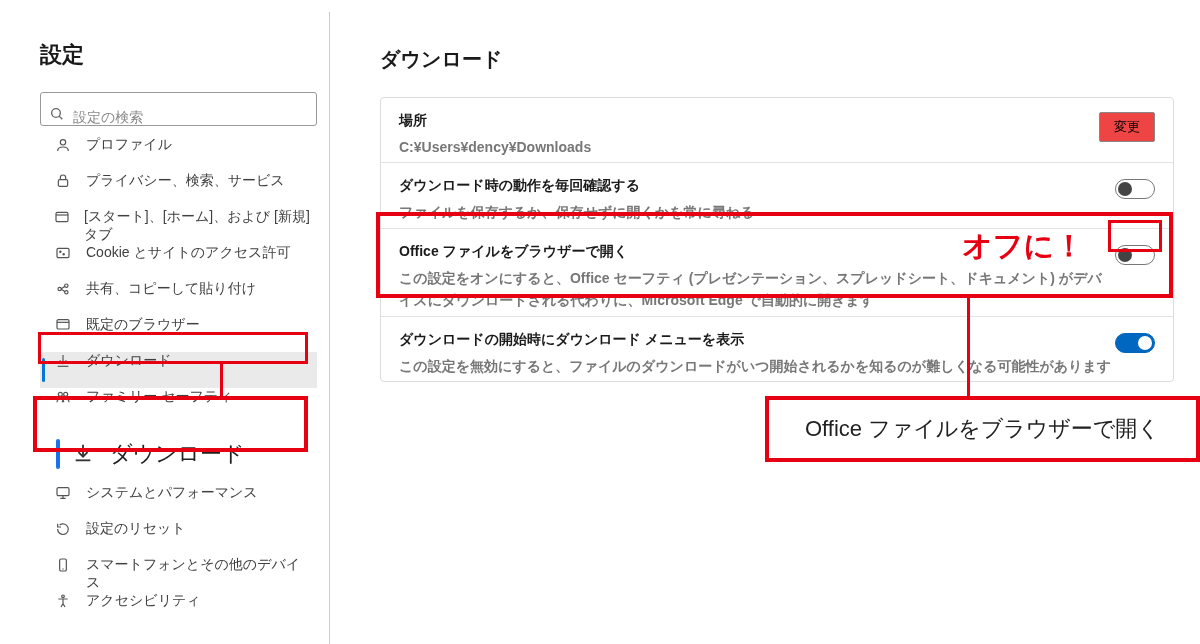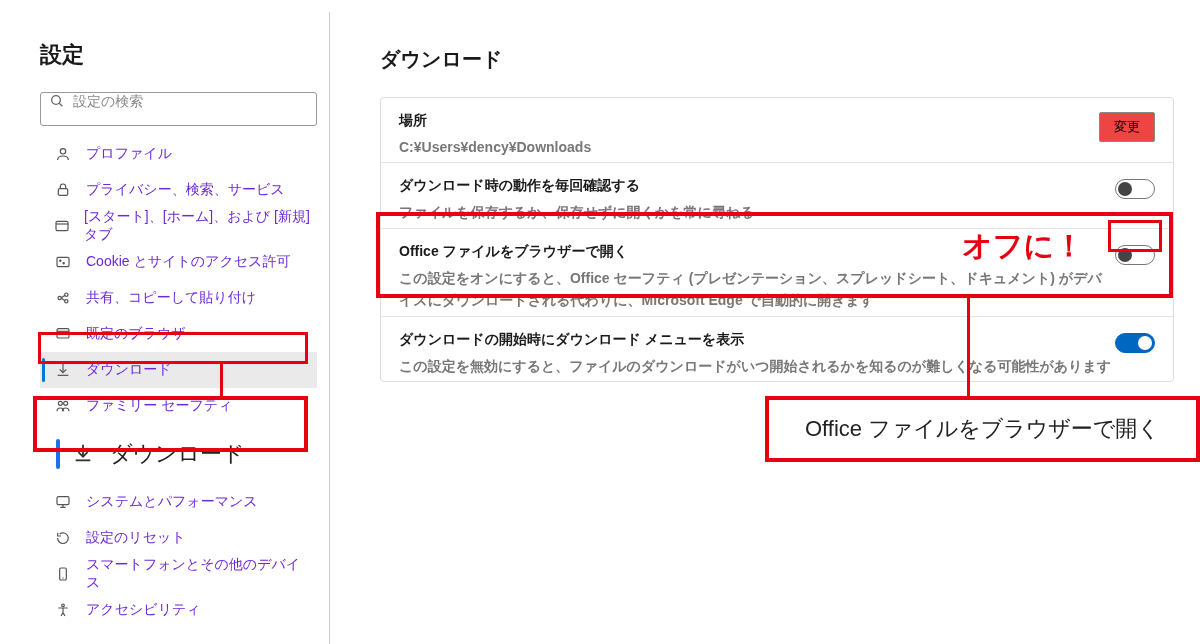--- a/index.html
+++ b/index.html
@@ -20,45 +20,45 @@
     border-right: 1px solid #ccc;
     height: 100%;
   }
   .sidebar-title {
     font-size: 22px;
     font-weight: 600;
     margin-bottom: 22px;
   }
   .search-wrap {
     display: flex;
-    align-items: flex-start;
+    align-items: flex-end;
     border: 1px solid #999;
     border-radius: 3px;
     height: 34px;
     padding: 0 8px;
     margin-bottom: 10px;
     background: #fff;
   }
   .search-wrap svg { flex: 0 0 auto; }
   .search-input {
     border: none;
     outline: none;
     font-size: 14px;
     margin-left: 8px;
     flex: 1;
     color: #555;
   }
   .search-input::placeholder { color: #888; }
   .nav-item {
     display: flex;
-    align-items: center;
+    align-items: flex-start;
     height: 36px;
     padding: 0 4px 0 14px;
     cursor: pointer;
-    color: #6d28d9;
+    color: #404040;
     position: relative;
   }
   .nav-item .icon {
     width: 18px; height: 18px;
     display: flex; align-items: center; justify-content: center;
     margin-right: 14px;
     color: #555;
   }
   .nav-item .label { font-size: 14px; }
   .nav-item.selected { background: #eaeaea; }

